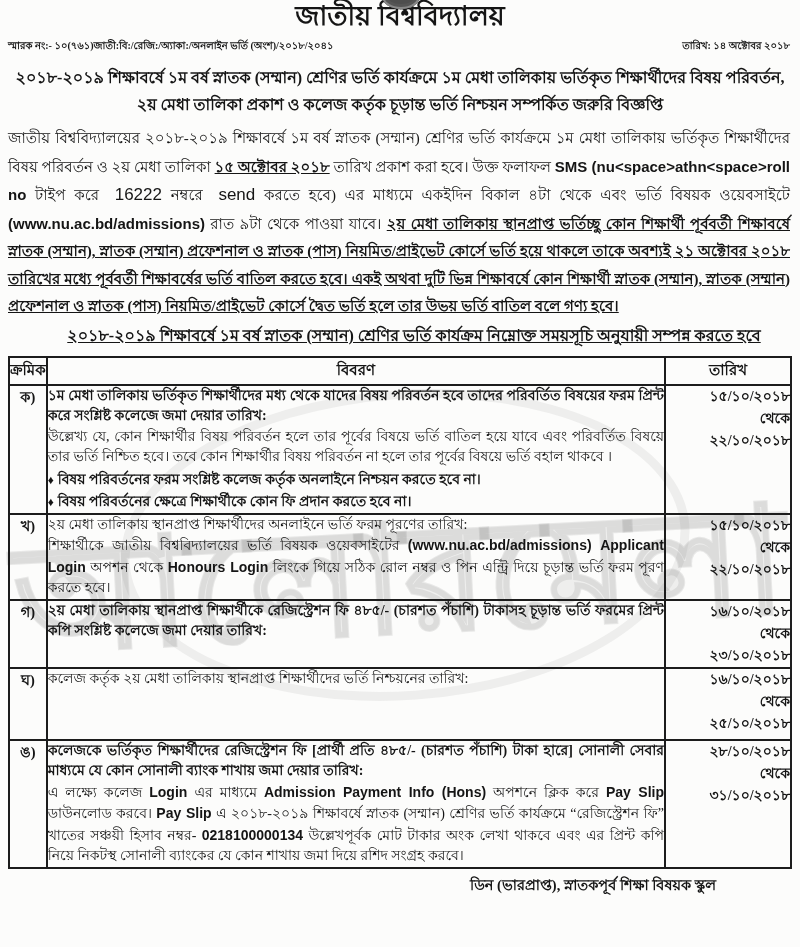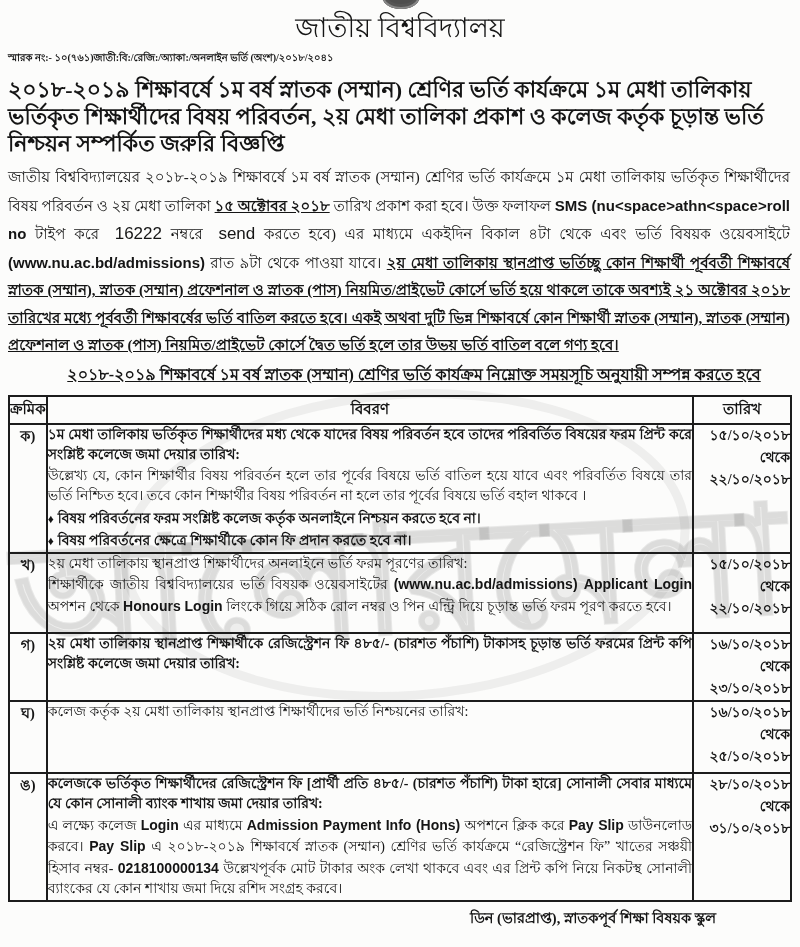--- a/index.html
+++ b/index.html
@@ -29,32 +29,32 @@
 
   .content { position:relative; z-index:1; }
 
   .emblem {
     position:absolute; top:-17px; left:382px; width:38px; height:26px;
     background:#4e4e4e; border-radius:50%;
     box-shadow:inset 0 0 0 2px #888, inset 0 0 0 5px #555;
   }
 
   .uni-name {
-    padding-top:12px; text-align:center;
-    font-size:27px; font-weight:normal; line-height:32px;
+    padding-top:0; text-align:center;
+    font-size:27px; font-weight:bold; line-height:32px;
   }
 
   .memo-row {
     display:flex; justify-content:space-between;
     padding:6px 10px 0 8px; font-size:10px; font-weight:bold;
   }
 
   .title {
-    margin:9px 8px 0; 
-    font-size:22px; font-weight:bold; line-height:27px;
+    margin:9px 8px 0; text-align:center;
+    font-size:16px; font-weight:bold; line-height:27px;
   }
 
   .intro {
     margin:7px 10px 0 8px; font-size:15px; line-height:27.5px;
     text-align:justify;
   }
   .bu { font-weight:bold; text-decoration:underline; }
   .lat  { font-family:"Liberation Sans","DejaVu Sans",sans-serif; }
   .latb { font-family:"Liberation Sans","DejaVu Sans",sans-serif; font-weight:bold; }
   .big { font-size:17px;margin-left:7px; }
@@ -66,21 +66,21 @@
 
   table.schedule {
     width:784px; margin:6px auto 0; border-collapse:collapse;
     border:2px solid #1c1c1c; background:transparent;
   }
   table.schedule th, table.schedule td {
     border:2px solid #1c1c1c; padding:0;
   }
   th { font-size:15px; font-weight:bold; height:28px; }
   .c-serial { width:32px; }
-  .c-date   { width:98px; }
+  .c-date   { width:126px; }
   td.serial {
     text-align:center; vertical-align:top; padding-top:5px;
     font-weight:bold; font-size:14.5px;
   }
   td.desc {
     vertical-align:top; padding:3px 8px 3px 8px;
     font-size:14px; line-height:20.5px; text-align:justify;
   }
   td.date {
     text-align:right; vertical-align:top; padding-top:5px;
@@ -111,20 +111,21 @@
     <div class="wm-text">আলোরমেলা</div>
   </div>
 
   <div class="content">
     <div class="emblem"></div>
 
     <div class="uni-name">জাতীয় বিশ্ববিদ্যালয়</div>
 
     <div class="memo-row">
       <span>স্মারক নং:- ১০(৭৬১)জাতী:বি:/রেজি:/অ্যাকা:/অনলাইন ভর্তি (অংশ)/২০১৮/২০৪১</span>
+      <span>তারিখ:  ১৪ অক্টোবর ২০১৮</span>
     </div>
 
     <div class="title">২০১৮-২০১৯ শিক্ষাবর্ষে ১ম বর্ষ স্নাতক (সম্মান) শ্রেণির ভর্তি কার্যক্রমে ১ম মেধা তালিকায় ভর্তিকৃত শিক্ষার্থীদের বিষয় পরিবর্তন, ২য় মেধা তালিকা প্রকাশ ও কলেজ কর্তৃক চূড়ান্ত ভর্তি নিশ্চয়ন সম্পর্কিত জরুরি বিজ্ঞপ্তি</div>
 
     <div class="intro"><span>জাতীয় বিশ্ববিদ্যালয়ের ২০১৮-২০১৯ শিক্ষাবর্ষে ১ম বর্ষ স্নাতক (সম্মান) শ্রেণির ভর্তি কার্যক্রমে ১ম মেধা তালিকায় ভর্তিকৃত শিক্ষার্থীদের বিষয় পরিবর্তন ও ২য় মেধা তালিকা </span><span class="bu">১৫ অক্টোবর ২০১৮</span><span> তারিখ প্রকাশ করা হবে। উক্ত ফলাফল </span><span class="latb">SMS (nu&lt;space&gt;athn&lt;space&gt;roll no</span><span> টাইপ করে </span><span class="lat big">16222</span><span> নম্বরে </span><span class="lat big">send</span><span> করতে হবে) এর মাধ্যমে একইদিন বিকাল ৪টা থেকে এবং ভর্তি বিষয়ক ওয়েবসাইটে </span><span class="latb">(www.nu.ac.bd/admissions)</span><span> রাত ৯টা থেকে পাওয়া যাবে। </span><span class="bu">২য় মেধা তালিকায় স্থানপ্রাপ্ত ভর্তিচ্ছু কোন শিক্ষার্থী পূর্ববর্তী শিক্ষাবর্ষে স্নাতক (সম্মান), স্নাতক (সম্মান) প্রফেশনাল ও স্নাতক (পাস) নিয়মিত/প্রাইভেট কোর্সে ভর্তি হয়ে থাকলে তাকে অবশ্যই ২১ অক্টোবর ২০১৮ তারিখের মধ্যে পূর্ববর্তী শিক্ষাবর্ষের ভর্তি বাতিল করতে হবে। একই অথবা দুটি ভিন্ন শিক্ষাবর্ষে কোন শিক্ষার্থী স্নাতক (সম্মান), স্নাতক (সম্মান) প্রফেশনাল ও স্নাতক (পাস) নিয়মিত/প্রাইভেট কোর্সে দ্বৈত ভর্তি হলে তার উভয় ভর্তি বাতিল বলে গণ্য হবে।</span></div>
 
     <div class="subtitle">২০১৮-২০১৯ শিক্ষাবর্ষে ১ম বর্ষ স্নাতক (সম্মান) শ্রেণির ভর্তি কার্যক্রম নিম্নোক্ত সময়সূচি অনুযায়ী সম্পন্ন করতে হবে</div>
 
     <table class="schedule">
       <thead>

